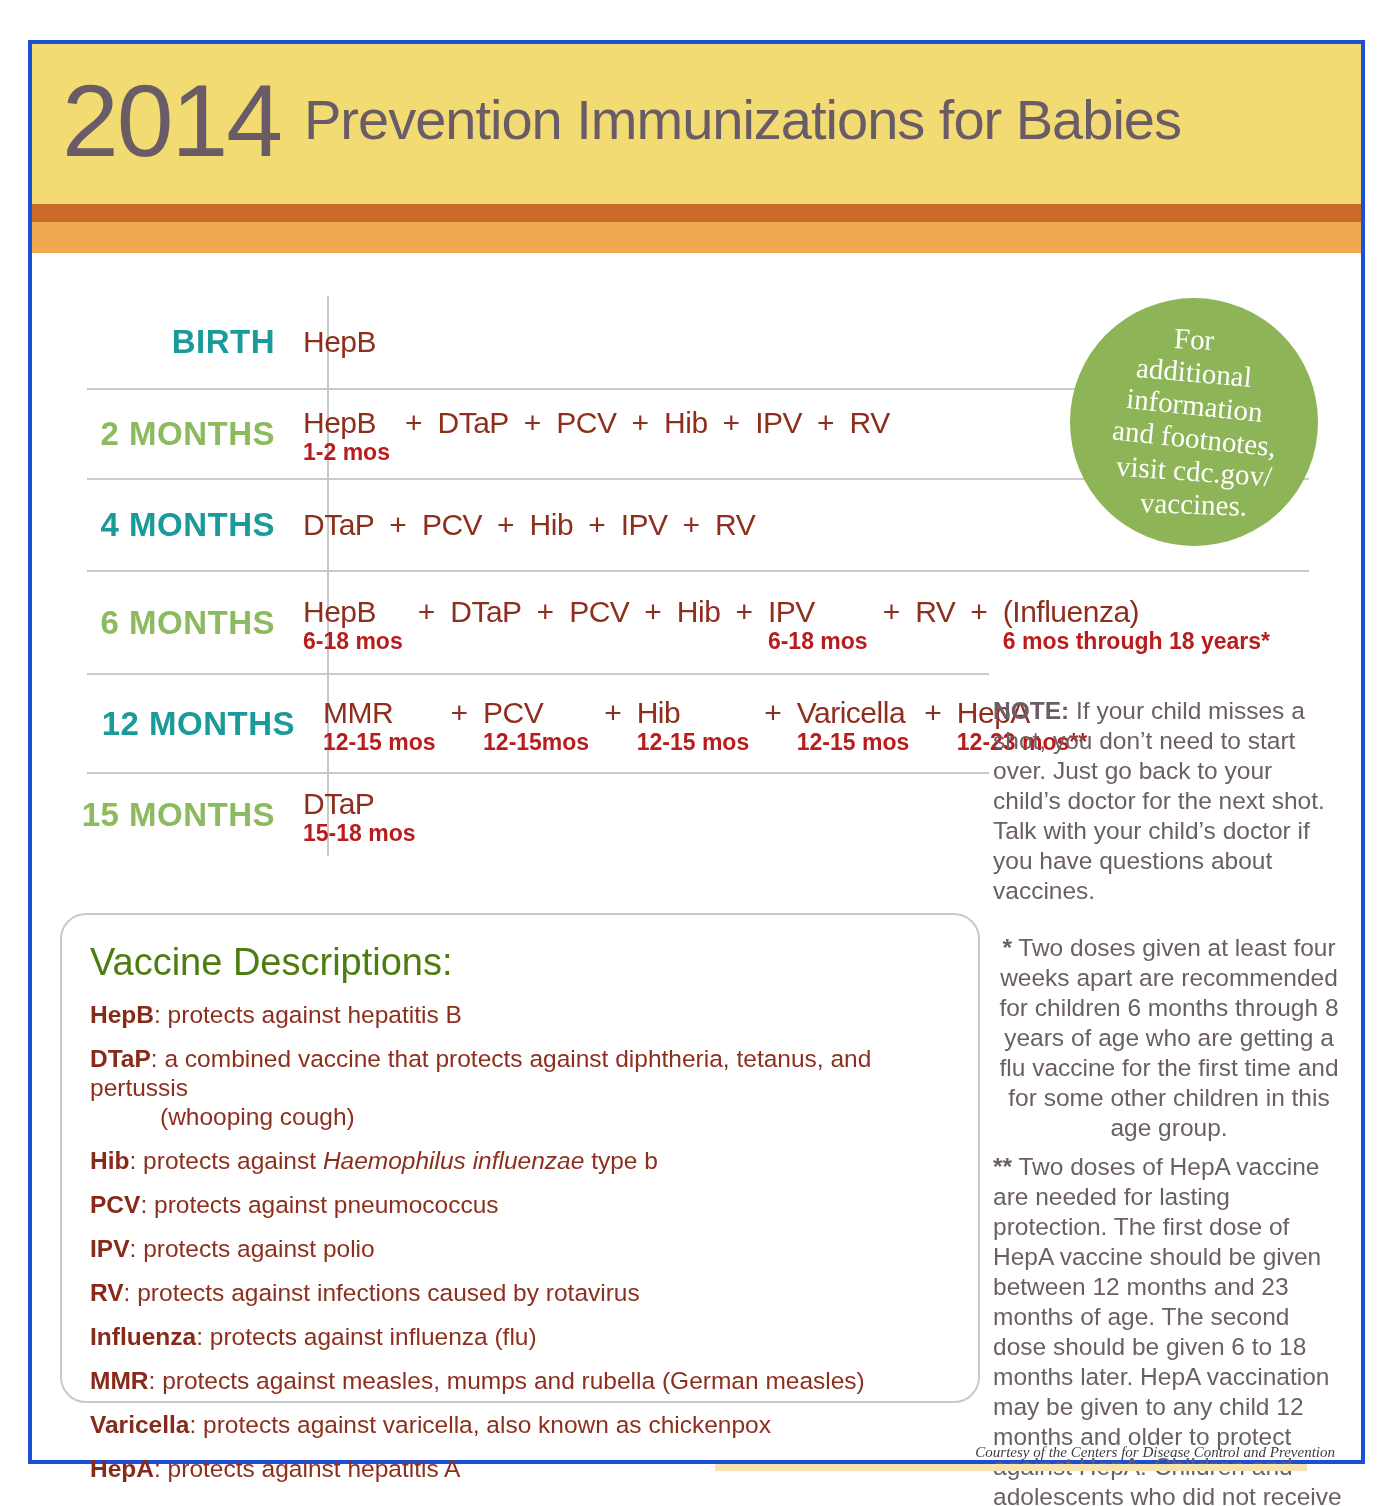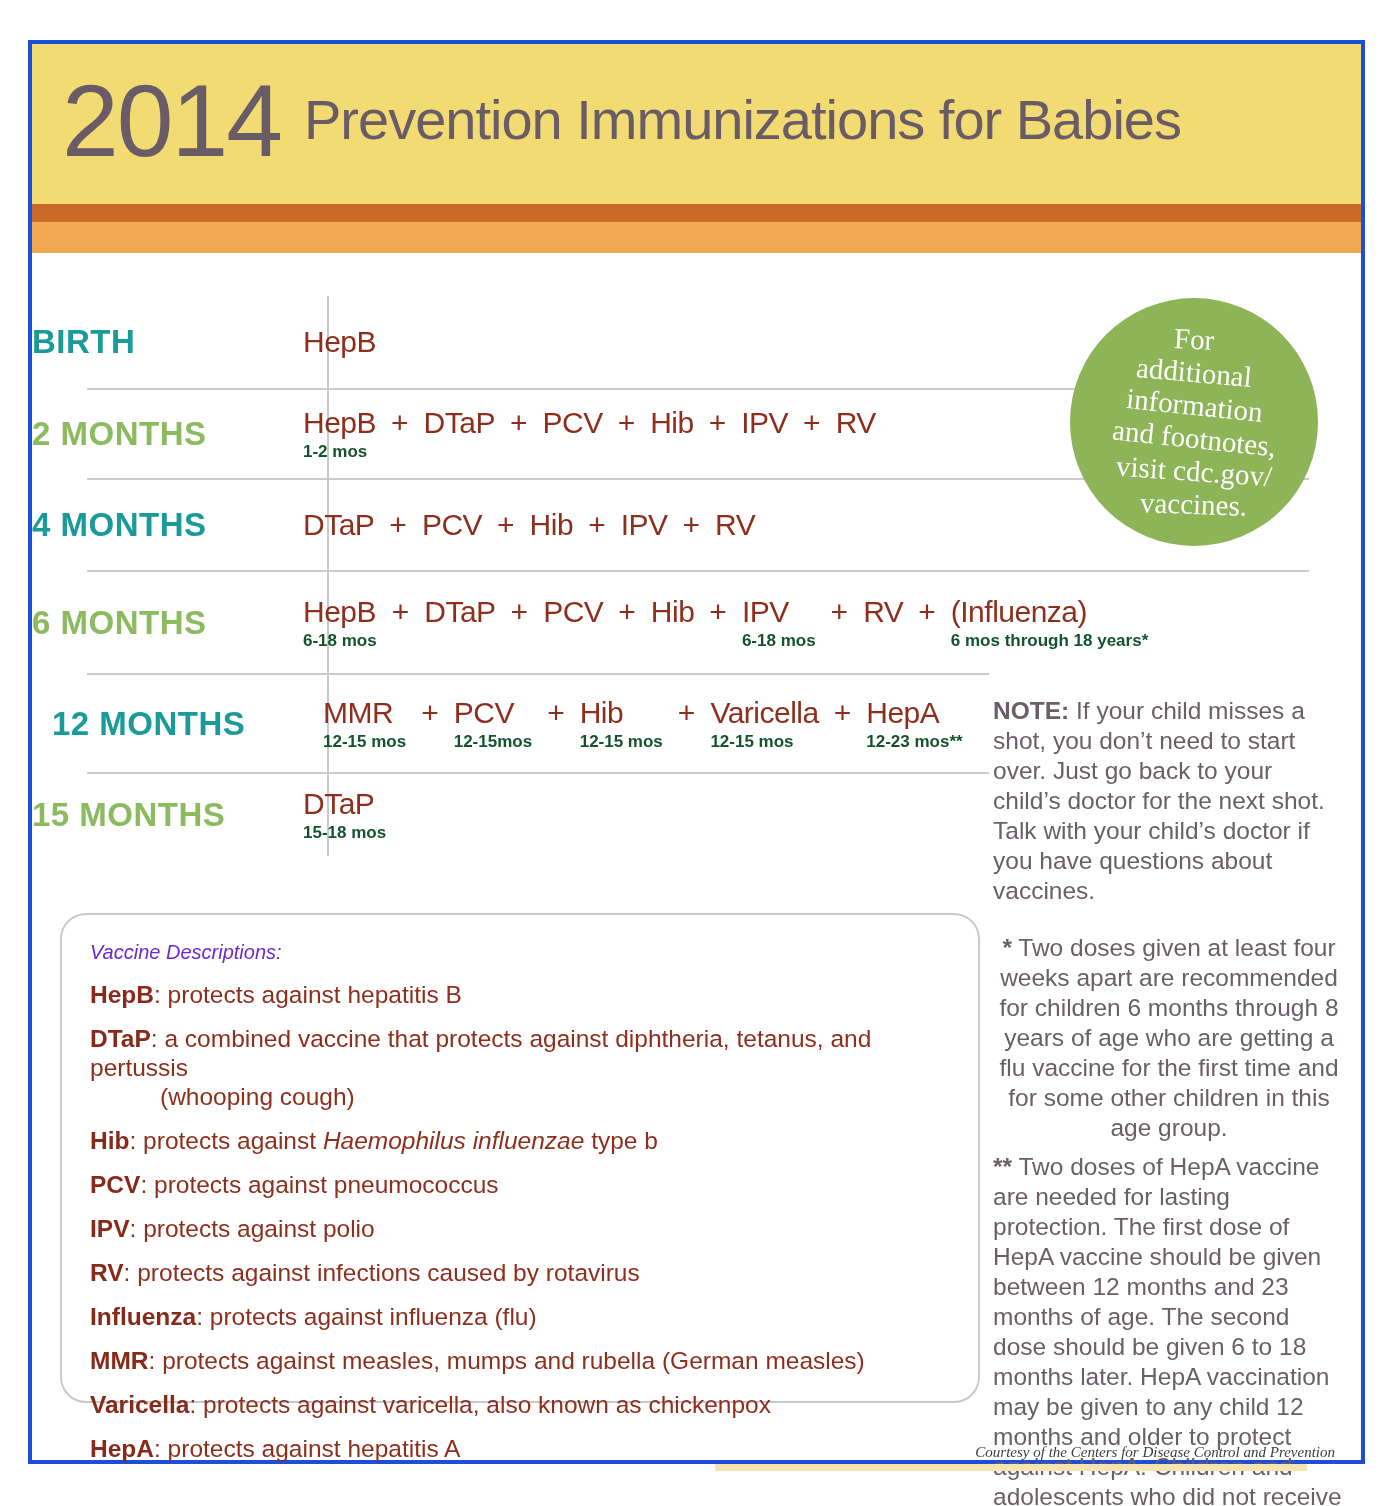--- a/index.html
+++ b/index.html
@@ -16,27 +16,27 @@
            color:#6A5C66; letter-spacing:-1px; }
   .stripe-dark  { position:absolute; left:0; right:0; top:160px; height:18px; background:#C96A28; }
   .stripe-light { position:absolute; left:0; right:0; top:178px; height:31px; background:#F0A851; }
 
   
   .vline { position:absolute; left:295px; top:252px; width:2px; height:560px; background:#C9C9C9; }
   .sep   { position:absolute; height:2px; background:#CBCBCB; left:55px; }
   .sep.w-full  { width:1222px; }
   .sep.w-short { width:902px; }
   .row { position:absolute; left:0; right:0; display:flex; align-items:center; }
-  .age { width:243px; text-align:left; font-weight:bold; font-size:33px; letter-spacing:0.5px; }
+  .age { width:243px; text-align:right; font-weight:bold; font-size:33px; letter-spacing:0.5px; }
   .age.teal  { color:#1B9A9A; }
   .age.green { color:#8CBA5F; }
   .vaccines { margin-left:28px; display:flex; align-items:flex-start; white-space:nowrap; }
   .vaccine  { display:inline-flex; flex-direction:column; }
   .vname { font-size:30px; line-height:34px; color:#8E2F1E; letter-spacing:-0.5px; }
-  .vsub  { font-size:17px; line-height:20px; font-weight:bold; color:#14532d; margin-top:2px; }
+  .vsub  { font-size:23px; line-height:20px; font-weight:bold; color:#b91c1c; margin-top:2px; }
   .plus  { font-size:30px; line-height:34px; color:#8E2F1E; margin:0 15px; }
 
   
   .badge { position:absolute; left:1038px; top:254px; width:248px; height:248px;
            border-radius:50%; background:#8DB457; display:flex; flex-direction:column;
            justify-content:center; align-items:center; z-index:5; }
   .badge span { display:block; color:#ffffff; font-family:"Liberation Serif", serif;
                 font-size:29px; line-height:33px; text-align:center; }
   .badge span:nth-child(1){ transform:rotate(3deg); }
   .badge span:nth-child(2){ transform:rotate(5deg); }
@@ -49,21 +49,21 @@
   .note-col { position:absolute; left:961px; top:652px; width:352px;
               color:#6B5E66; font-size:24.5px; line-height:30px; }
   .note-col b { color:#6B5E66; }
   .fn1 { margin-top:27px;text-align:center; }
   .fn2 { margin-top:9px; }
 
   
   .desc-box { position:absolute; left:28px; top:869px; width:920px; height:490px;
               border:2px solid #C9C9C9; border-radius:26px; background:#ffffff;
               padding:26px 28px; }
-  .desc-title { font-size:20px; color:#6d28d9; margin-bottom:16px;font-style:italic; }
+  .desc-title { font-size:38px; color:#4d7c0f; margin-bottom:16px; }
   .ditem { font-size:24.5px; line-height:29px; color:#8E2F1E; margin-bottom:15px; }
   .ditem b { color:#872A19; }
   .ditem i { font-style:italic;text-align:center; }
   .ditem .indent { padding-left:70px; }
 
   .courtesy { position:absolute; right:26px; top:1400px; font-family:"Liberation Serif", serif;
               font-style:italic; font-size:15px; color:#3c3c3c; }
 
   .bottom-stripe { position:absolute; left:715px; top:1464px; width:592px; height:7px;
                    background:#F5E4B0; }

